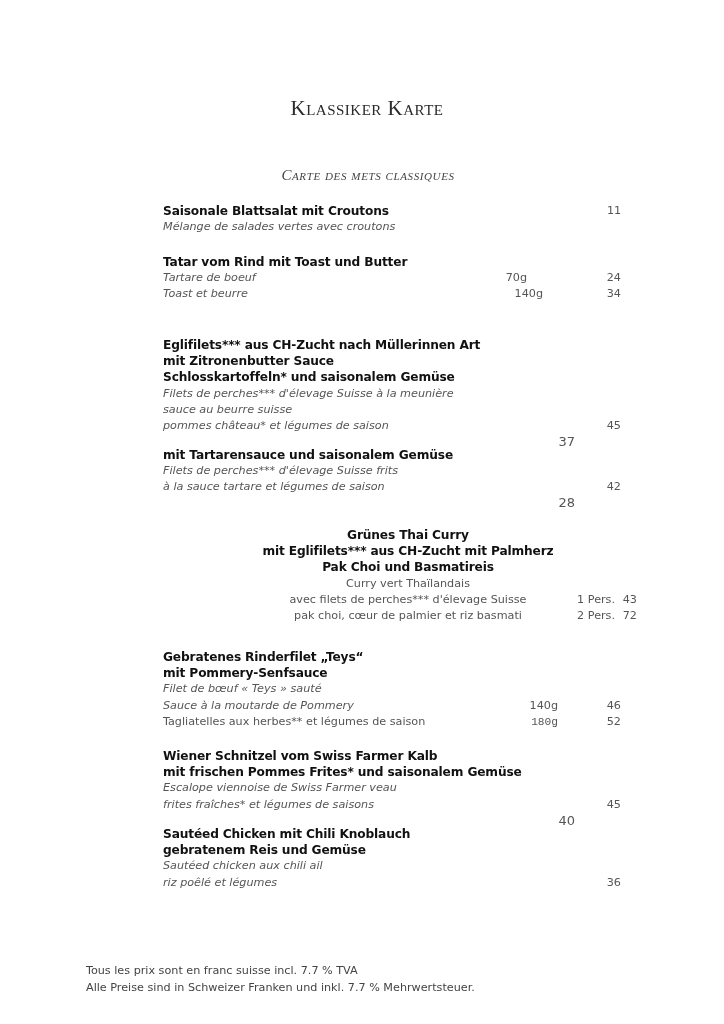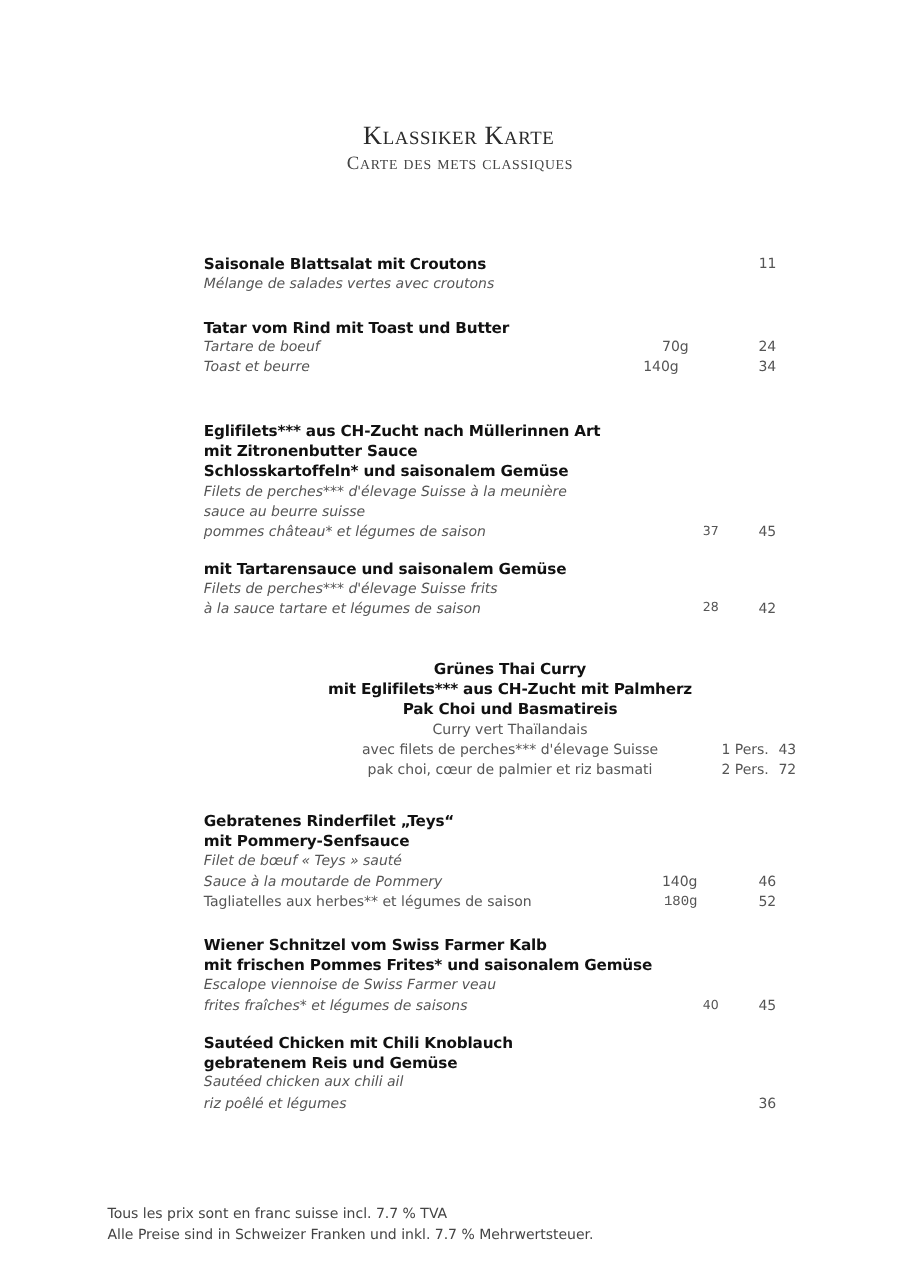--- a/index.html
+++ b/index.html
@@ -1,30 +1,30 @@
 <!DOCTYPE html>
 <html><head>
 <meta charset="utf-8">
 <style>
   html, body { margin: 0; padding: 0; background: #ffffff; }
   body { width: 724px; height: 1024px; position: relative; overflow: hidden;
          font-family: "DejaVu Sans", sans-serif; color: #1a1a1a; }
   .title-block { position: absolute; top: 96px; left: 0; width: 724px; text-align: center; }
   .title { font-family: "Liberation Serif", "DejaVu Serif", serif; font-size: 21px; letter-spacing: 0.5px;
            font-variant: small-caps; color: #2a2a2a; line-height: 24px; margin-left: 10px; }
-  .subtitle { font-family: "Liberation Serif", "DejaVu Serif", serif; font-size: 15px; 
-              font-variant: small-caps; color: #444; letter-spacing: 0.6px; line-height: 22px; margin-left: 12px; }
+  .subtitle { font-family: "Liberation Serif", "DejaVu Serif", serif; font-size: 15px; font-style: italic;
+              font-variant: small-caps; color: #444; letter-spacing: 0.6px; line-height: 22px; margin-left: 12px; margin-top: 44px; }
   .menu { position: absolute; left: 163px; top: 203px; width: 458px; }
   .item { position: relative; }
   .line { position: relative; height: 16.2px; line-height: 16.2px; white-space: nowrap; }
   .de { font-weight: bold; font-size: 12.2px; color: #111; letter-spacing: -0.15px; }
   .fr { font-size: 11.2px; color: #555; }
   .fr.it { font-style: italic; }
   .price { position: absolute; right: 0; top: 0; font-size: 11.2px; color: #555; font-style: normal; font-weight: normal; }
-  .sub-price { position: absolute; right: 46px; top: 0; font-size: 10px; color: #555; font-style: normal; }
+  .sub-price { position: absolute; right: 46px; top: 16px; font-size: 13px; color: #555; font-style: normal; }
   .weight { position: absolute; top: 0; font-size: 11.2px; color: #555; font-style: normal; }
   .persons { position: absolute; right: 22px; top: 0; font-size: 11.2px; color: #555; font-style: normal; }
   .footer { position: absolute; left: 86px; top: 963px; font-size: 11.2px; color: #444; line-height: 16.5px; }
 </style>
 </head>
 <body>
 
 <div class="title-block">
   <div class="title">Klassiker Karte</div>
   <div class="subtitle">Carte des mets classiques</div>
@@ -37,21 +37,21 @@
       <span>Saisonale Blattsalat mit Croutons</span>
       <span class="price">11</span>
     </div>
     <div class="line fr it">Mélange de salades vertes avec croutons</div>
   </div>
 
   <div class="item" style="position:absolute; top:51px; left:0; width:458px;">
     <div class="line de">Tatar vom Rind mit Toast und Butter</div>
     <div class="line fr it">
       <span>Tartare de boeuf</span>
-      <span class="weight" style="right:70px;">70g</span>
+      <span class="weight" style="right:94px;">70g</span>
       <span class="price">24</span>
     </div>
     <div class="line fr it">
       <span>Toast et beurre</span>
       <span class="weight" style="right:78px;">140g</span>
       <span class="price">34</span>
     </div>
   </div>
 
   <div class="item" style="position:absolute; top:134px; left:0; width:458px;">

